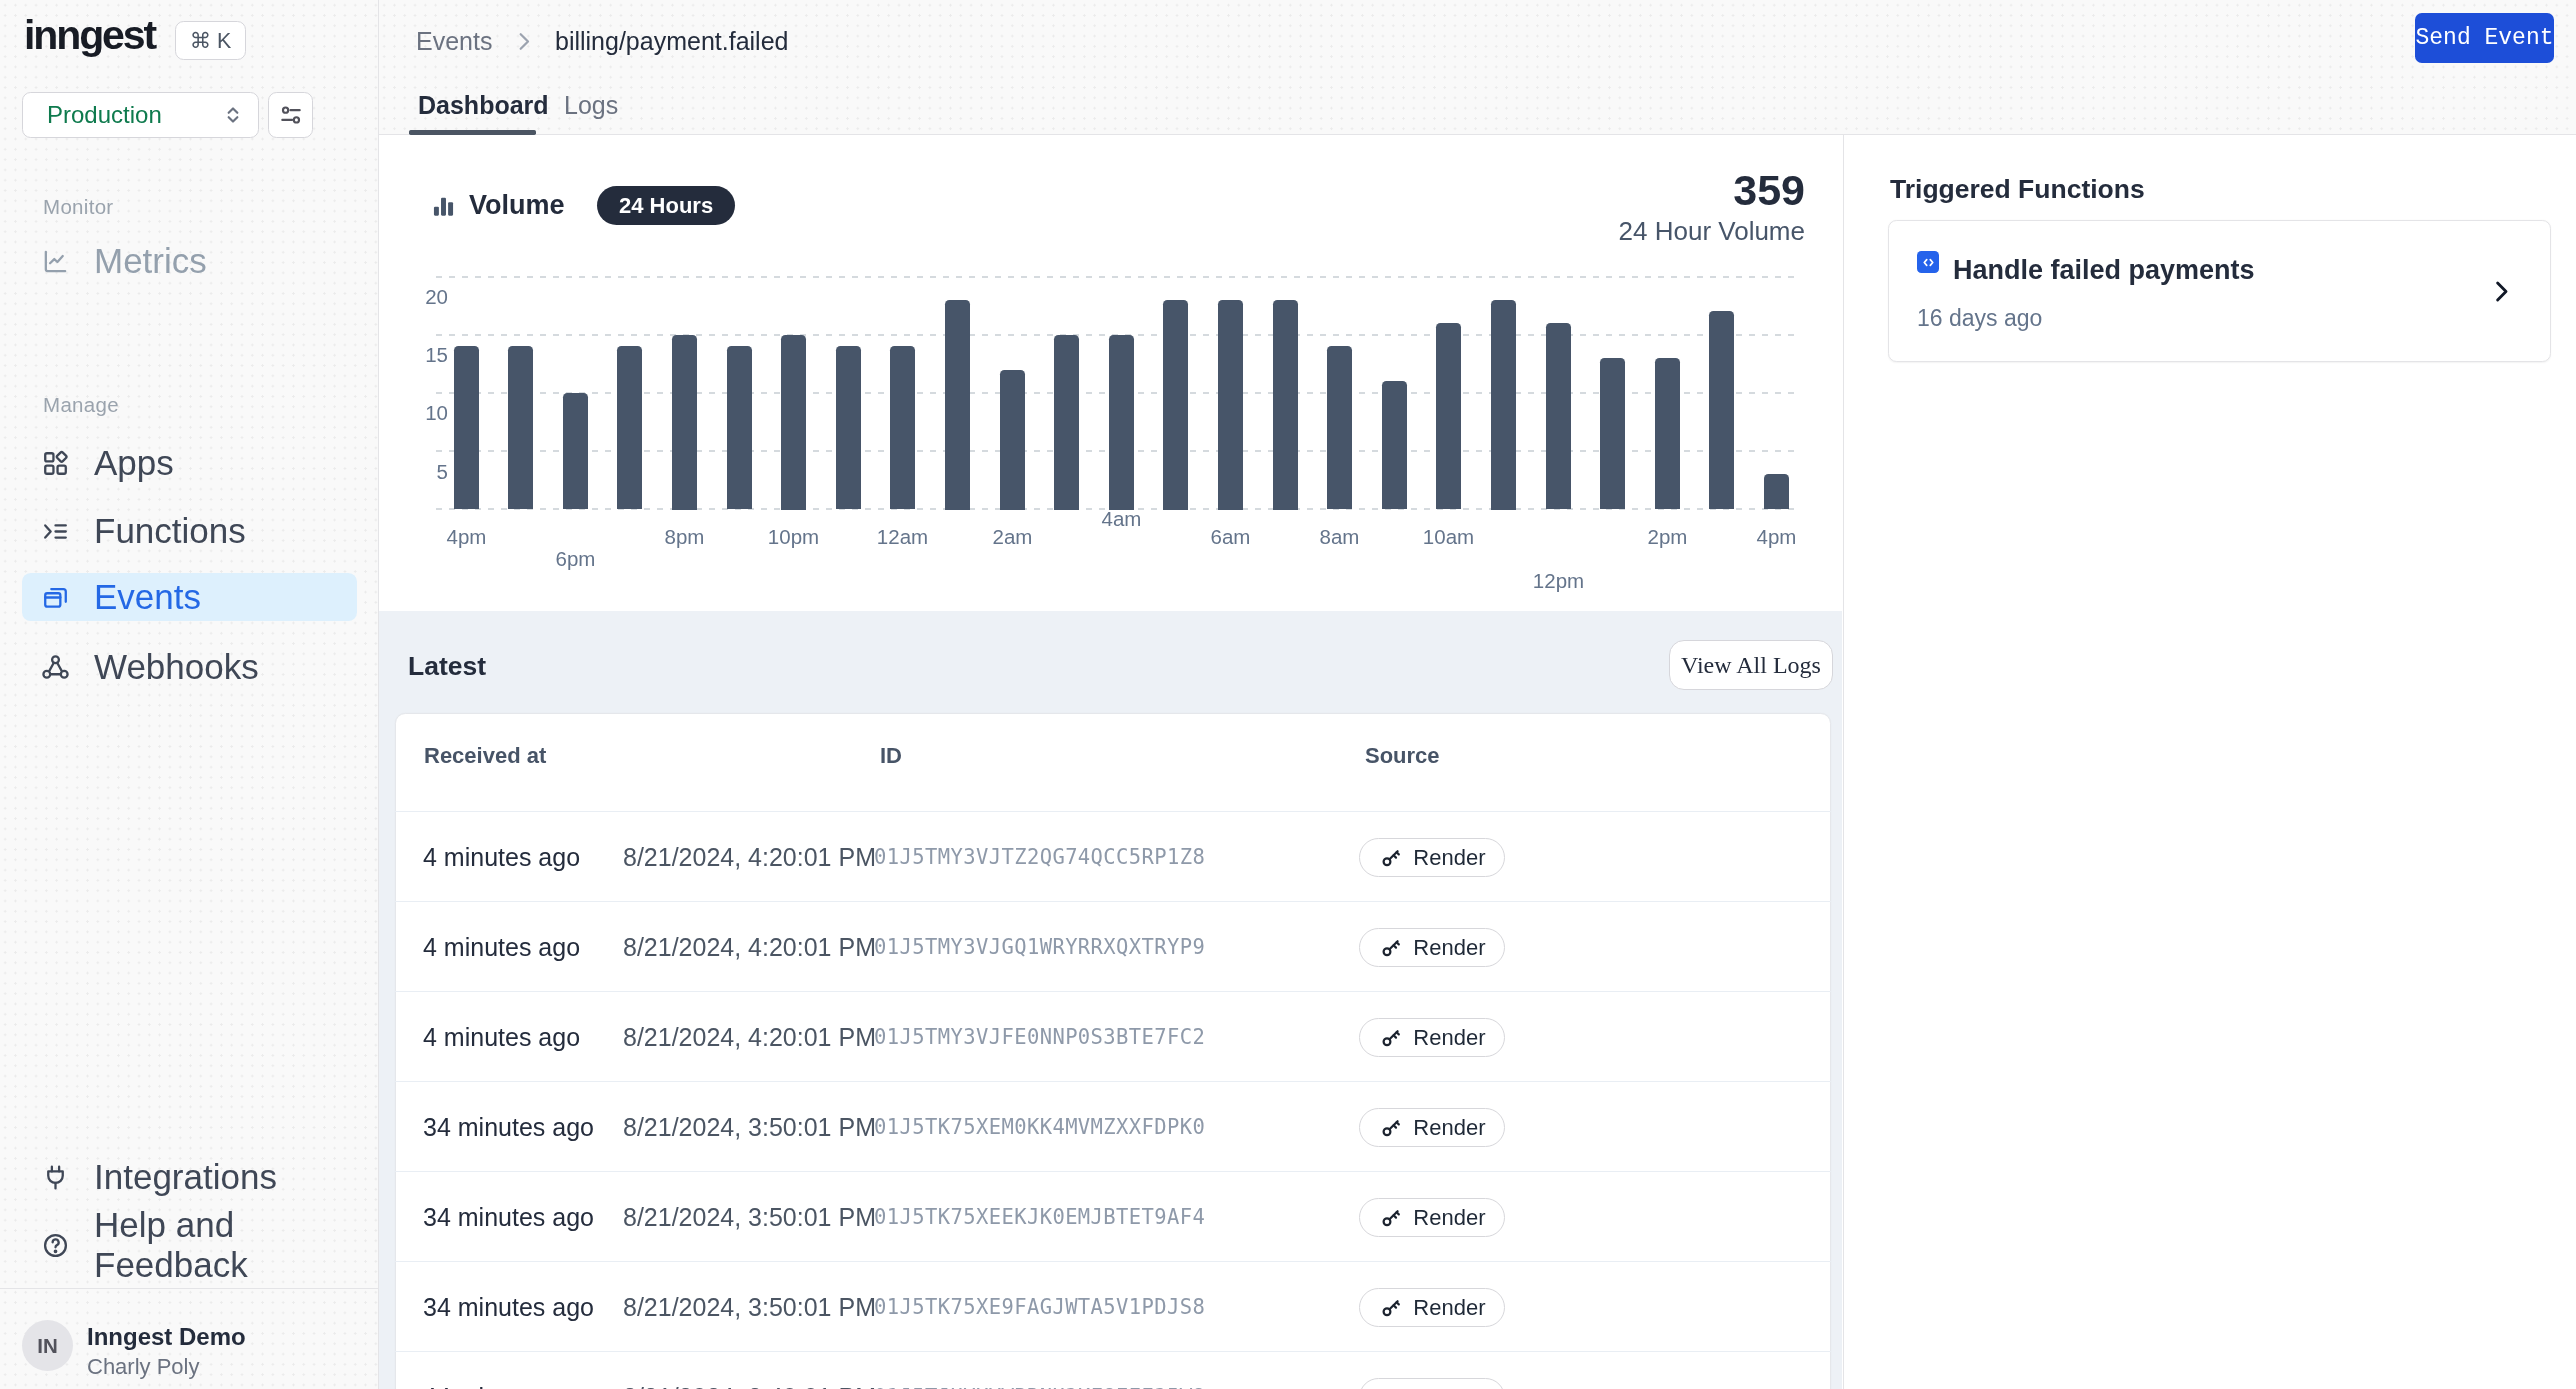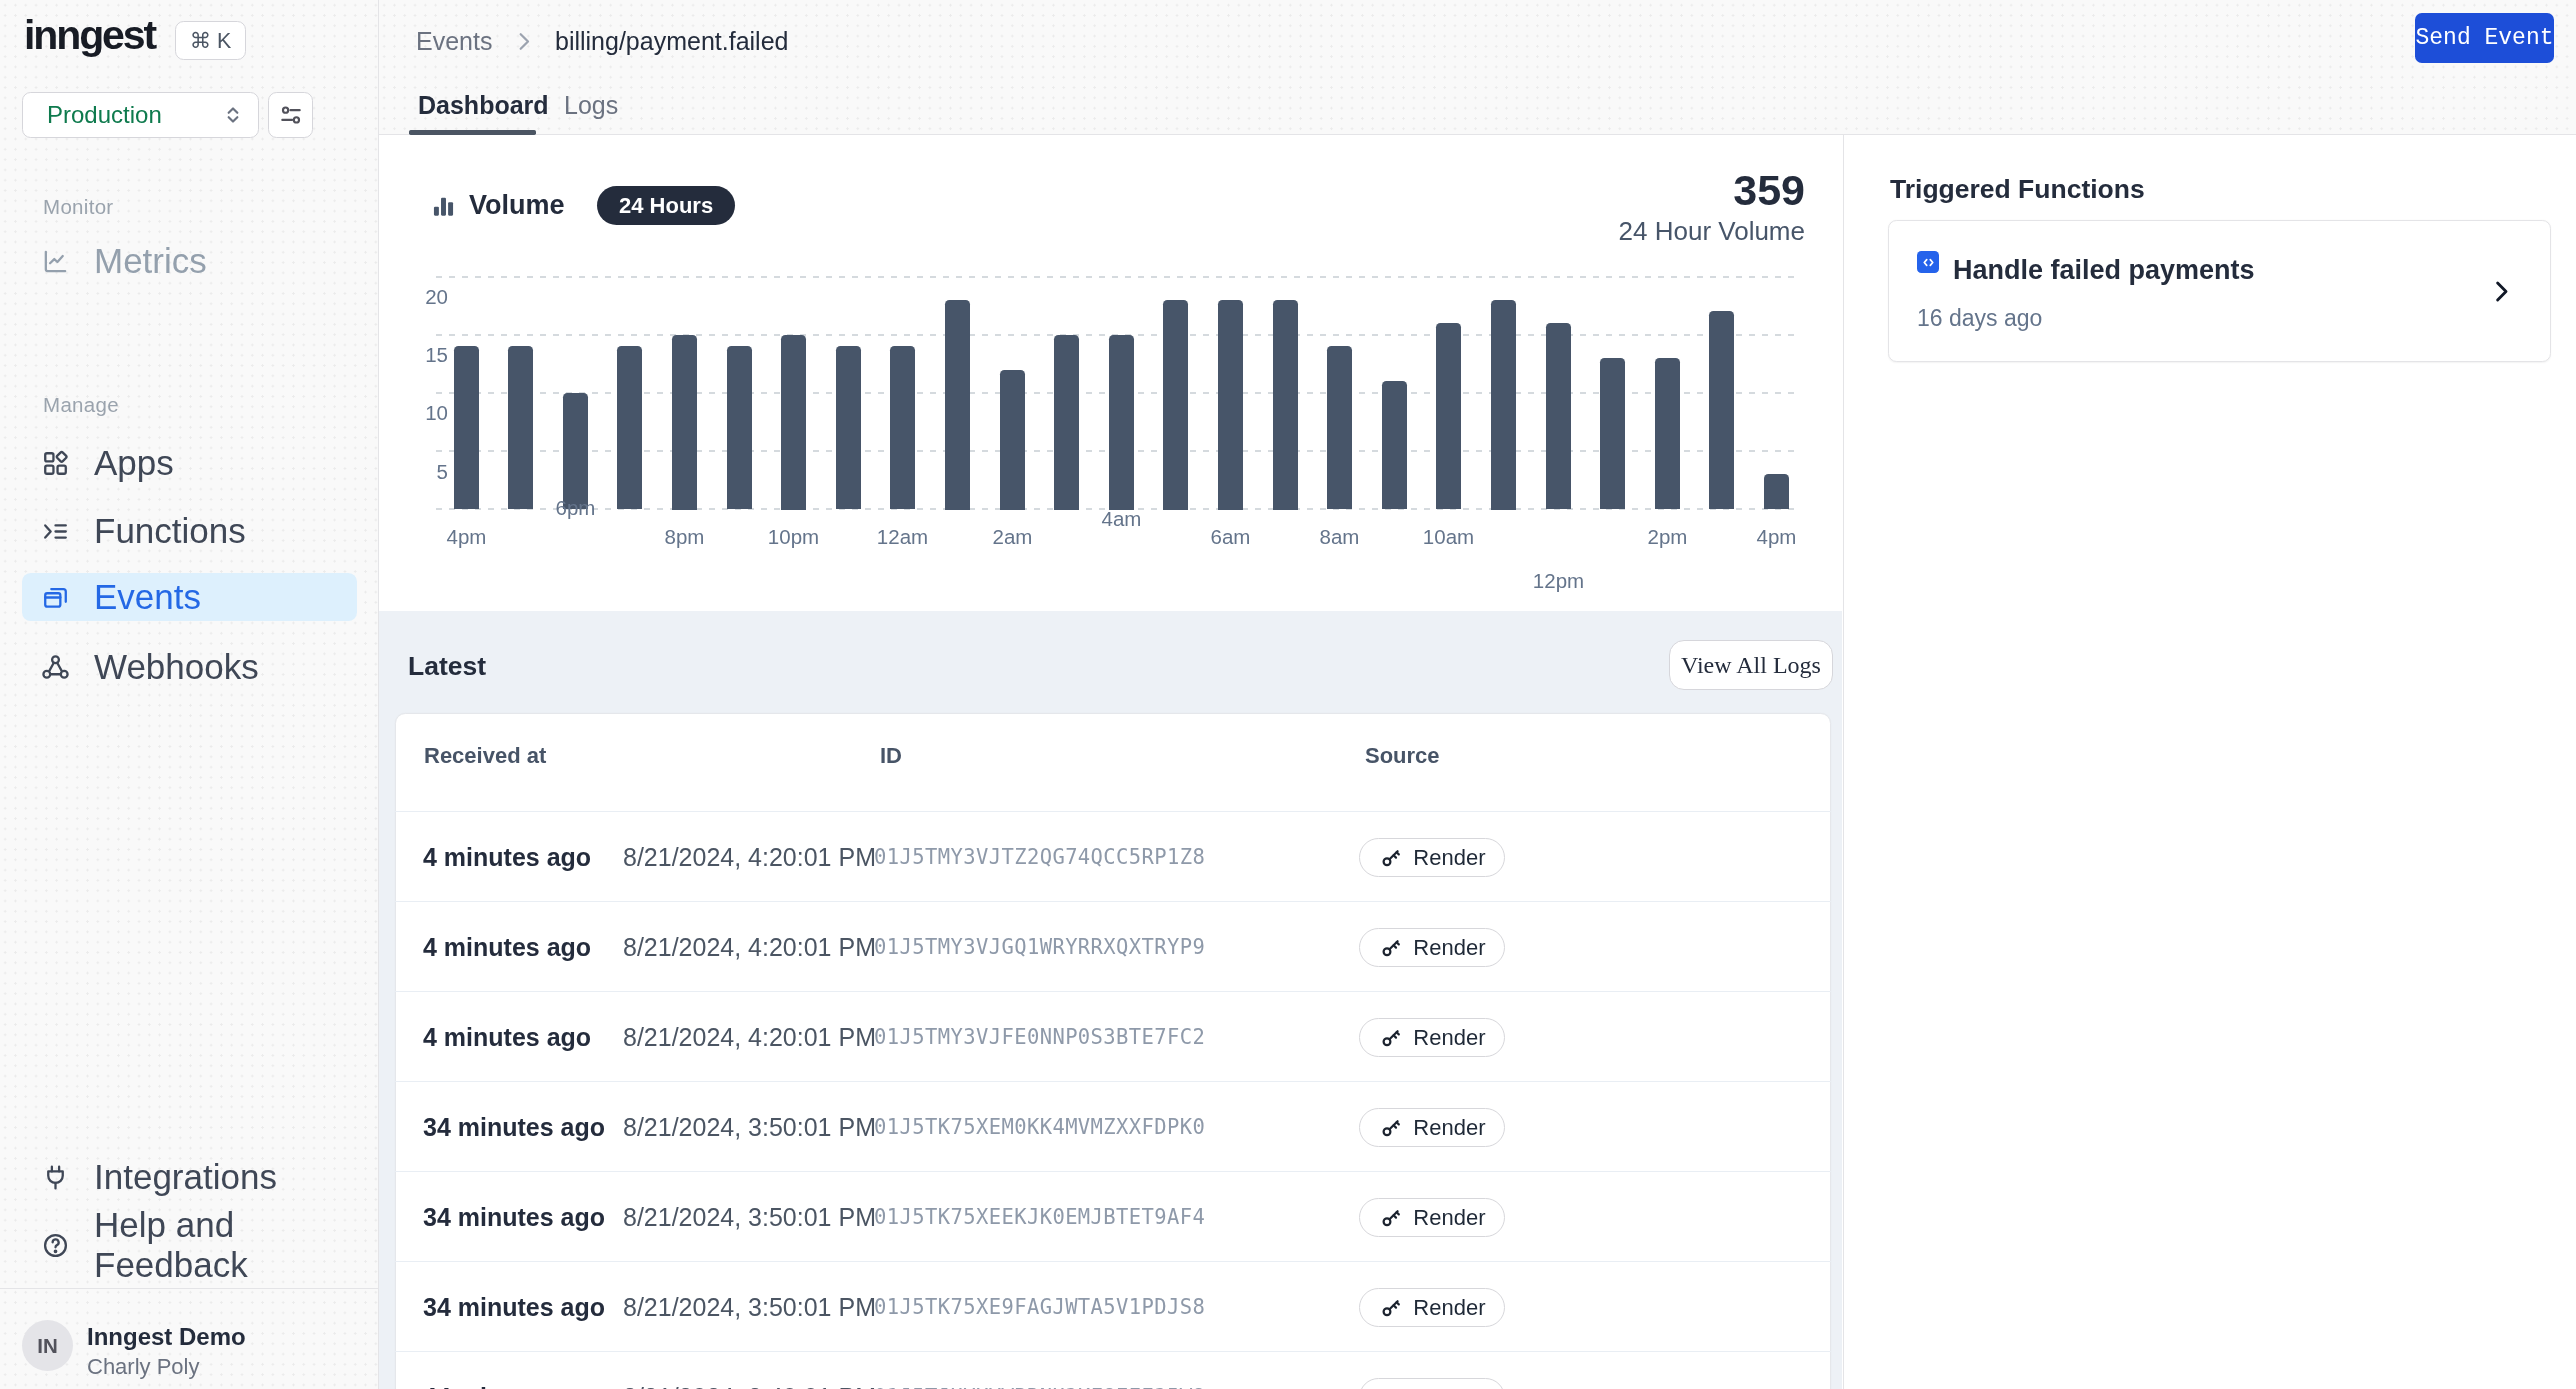--- a/index.html
+++ b/index.html
@@ -67,21 +67,21 @@
   .latest-title { left:408px; top:651px; font-size:26.5px; font-weight:700; color:#242c3c; }
   .viewall-btn { left:1669px; top:640px; width:164px; height:50px; background:#fff; border:0.9px solid #d6d6db;
         border-radius:15px; font-size:24px; color:#242c3c; font-family:Liberation Serif, serif;
         display:flex; align-items:center; justify-content:center; }
   .table-card { left:395px; top:713px; width:1436px; height:736px; background:#fff; border:0.9px solid #e5e7eb;
         border-radius:10.3px; box-shadow:0 0.9px 1.7px rgba(0,0,0,.04); }
   .th { top:743px; font-size:22px; font-weight:600; color:#475467; }
   .th.c1 { left:424px; } .th.c2 { left:880px; } .th.c3 { left:1365px; }
   .rows { left:395px; top:811px; width:1436px; }
   .t-row { position:relative; height:90px; border-top:0.9px solid #e9eef4; }
-  .t-rel { position:absolute; left:28px; top:50%; transform:translateY(-50%); font-size:25px; font-weight:700; color:#242c3c; }
+  .t-rel { position:absolute; left:28px; top:50%; transform:translateY(-50%); font-size:25px; font-weight:400; color:#242c3c; }
   .t-abs { position:absolute; left:228px; top:50%; transform:translateY(-50%); font-size:25px; color:#4b5563; }
   .t-id  { position:absolute; left:479px; top:50%; transform:translateY(-50%); font-size:20.5px;
            font-family:"DejaVu Sans Mono", monospace; color:#8e99a9; letter-spacing:0.4px; }
   .src-badge { position:absolute; left:964px; top:26px; height:39px; padding:0 19px; display:inline-flex;
            align-items:center; gap:10.3px; border:1.3px solid #d7d7db; border-radius:19.7px; background:#fff;
            font-size:22px; color:#1f2937; }
 
   
   .trig-title { left:1890px; top:174px; font-size:26.5px; font-weight:600; color:#242c3c; }
   .fn-card { left:1888px; top:220px; width:663px; height:142px; background:#fff; border:0.9px solid #e4e4e7;
@@ -270,21 +270,21 @@
       <div class="abs bar" style="left: 1327px; top: 346px; width: 25px; height: 163px;"></div>
       <div class="abs bar" style="left: 1382px; top: 381px; width: 25px; height: 128px;"></div>
       <div class="abs bar" style="left: 1436px; top: 323px; width: 25px; height: 186px;"></div>
       <div class="abs bar" style="left: 1491px; top: 300px; width: 25px; height: 210px;"></div>
       <div class="abs bar" style="left: 1546px; top: 323px; width: 25px; height: 186px;"></div>
       <div class="abs bar" style="left: 1600px; top: 358px; width: 25px; height: 151px;"></div>
       <div class="abs bar" style="left: 1655px; top: 358px; width: 25px; height: 151px;"></div>
       <div class="abs bar" style="left: 1709px; top: 311px; width: 25px; height: 198px;"></div>
       <div class="abs bar" style="left: 1764px; top: 474px; width: 25px; height: 35px;"></div>
       <div class="abs xtick" style="left: 415px; top: 525px;">4pm</div>
-      <div class="abs xtick" style="left: 524px; top: 496px;">6pm</div>
+      <div class="abs xtick" style="left: 524px; top: 547px;">6pm</div>
       <div class="abs xtick" style="left: 633px; top: 525px;">8pm</div>
       <div class="abs xtick" style="left: 742px; top: 525px;">10pm</div>
       <div class="abs xtick" style="left: 851px; top: 525px;">12am</div>
       <div class="abs xtick" style="left: 961px; top: 525px;">2am</div>
       <div class="abs xtick" style="left: 1070px; top: 507px;">4am</div>
       <div class="abs xtick" style="left: 1179px; top: 525px;">6am</div>
       <div class="abs xtick" style="left: 1288px; top: 525px;">8am</div>
       <div class="abs xtick" style="left: 1397px; top: 525px;">10am</div>
       <div class="abs xtick" style="left: 1507px; top: 525px; margin-top: 44px;">12pm</div>
       <div class="abs xtick" style="left: 1616px; top: 525px;">2pm</div>

